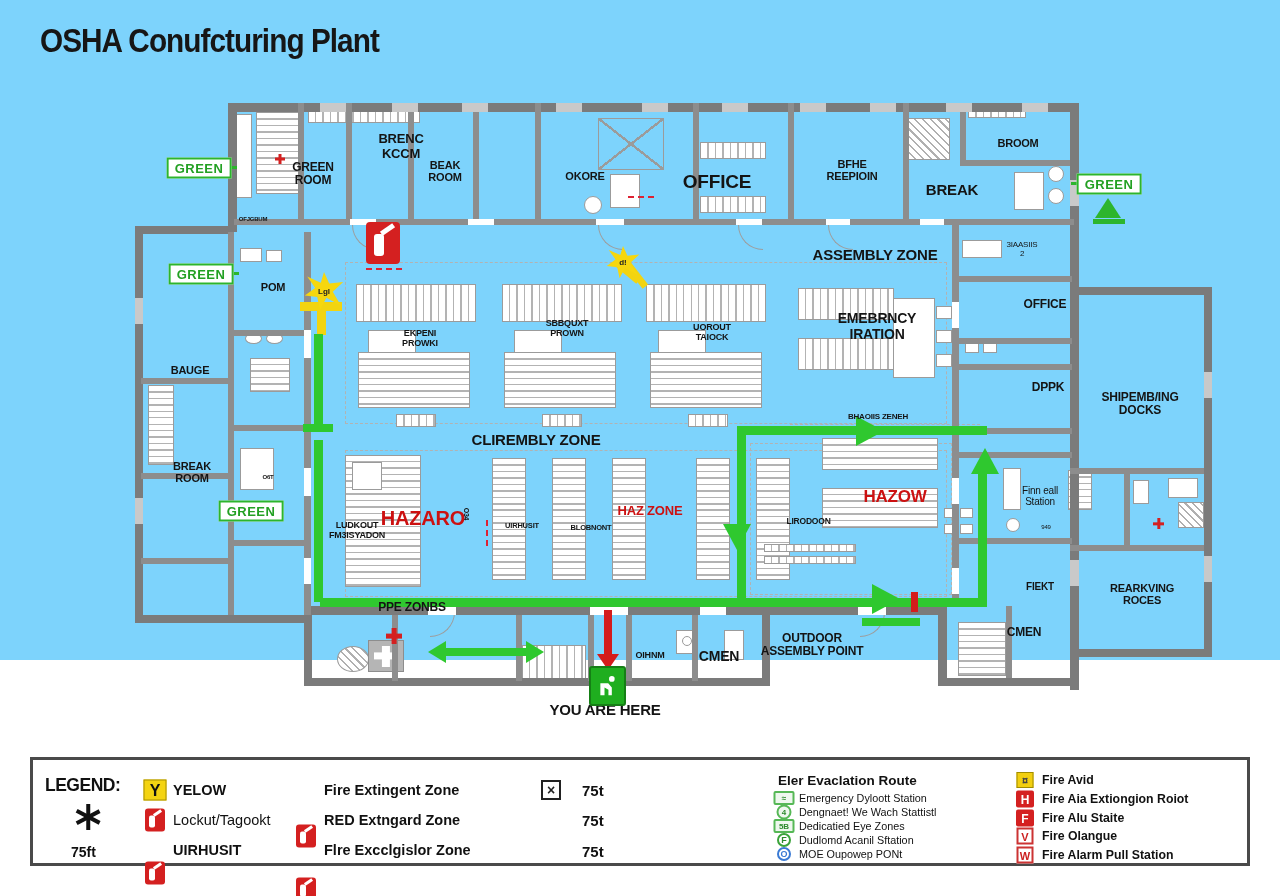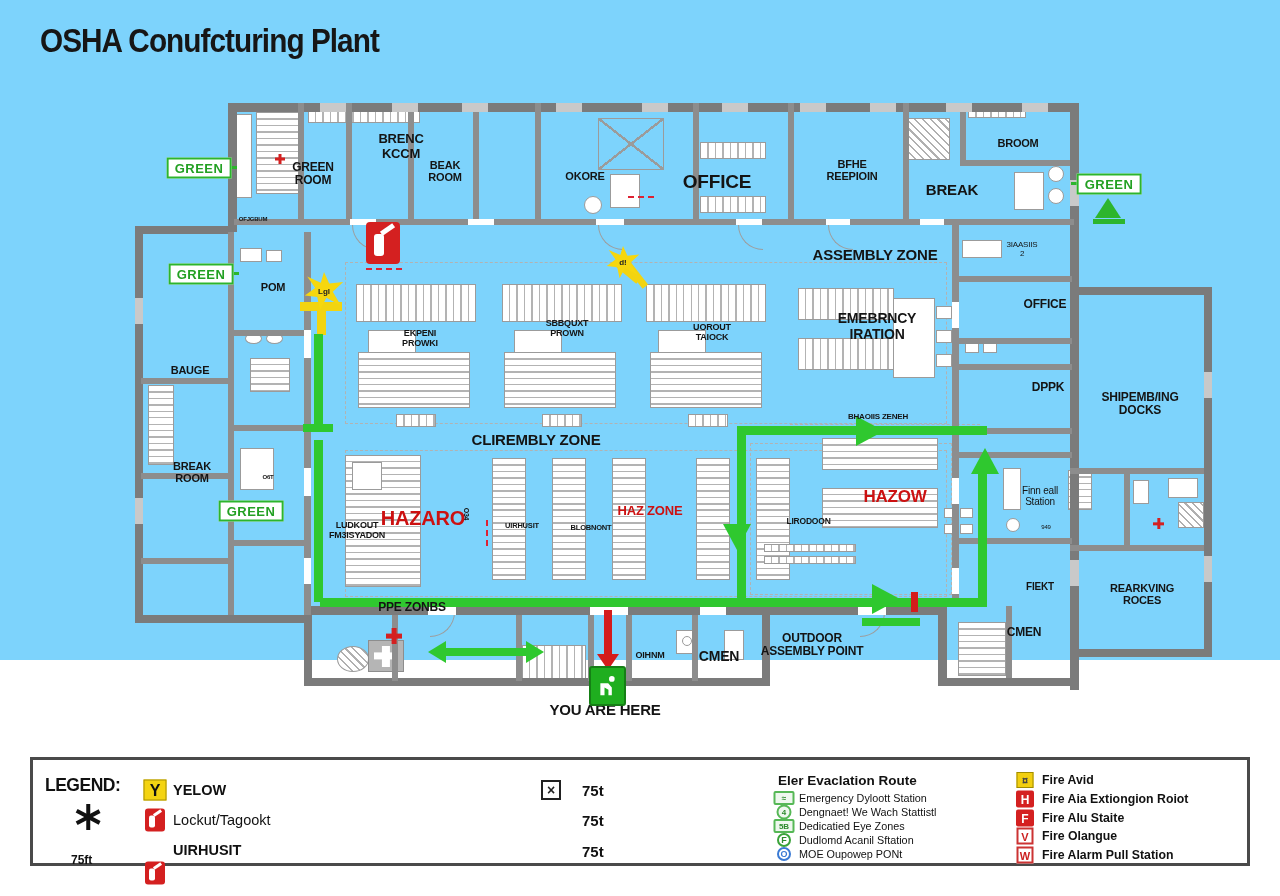--- a/index.html
+++ b/index.html
@@ -374,29 +374,36 @@
         <path d="M3 8.5h7.2l3.3 3.8v7.2h-3.1v-5l-3.6-2.2v7.2H3z" fill="#fff"></path>
       </svg>
     </div>
   </div>
 
   <div id="legend">
     <div class="litem" style="left:12px;top:25px;font-size:17.5px;font-weight:bold;letter-spacing:-.5px;">LEGEND:</div>
     <div class="astk">
         <span class="bar3"></span>
       </div>
-    <div class="litem" style="left:38px;top:100px;font-size:12px;font-weight:bold;text-align:right;">75ft</div>
+    <div class="litem" style="left:38px;top:92px;font-size:14px;font-weight:bold;text-align:right;">75ft</div>
 
     <div id="leg-sym">
         <div class="licon chip-yellow" style="left: 122px; top: 30px;">Y</div>
         <div class="litem" style="left: 140px; top: 30px; font-size: 14.5px; font-weight: bold;">YELOW</div>
         <div class="licon ext" style="left: 122px; top: 60px;"></div>
         <div class="litem" style="left: 140px; top: 60px; font-size: 14.5px; font-weight: normal;">Lockut/Tagookt</div>
         <div class="licon ext" style="left: 122px; top: 90px;"></div>
         <div class="litem" style="left: 140px; top: 90px; font-size: 14.5px; font-weight: bold;">UIRHUSIT</div>
+      </div>
+    <div id="leg-zone">
+        <div class="licon ext" style="left: 273px; top: 30px;"></div>
+        <div class="litem" style="left: 291px; top: 30px; font-size: 14.5px; font-weight: bold;">Fire Extingent Zone</div>
+        <div class="licon ext" style="left: 273px; top: 60px;"></div>
+        <div class="litem" style="left: 291px; top: 60px; font-size: 14.5px; font-weight: bold;">RED Extngard Zone</div>
+        <div class="litem" style="left: 291px; top: 90px; font-size: 14.5px; font-weight: bold;">Flre Excclgislor Zone</div>
       </div>
     <div id="leg-wt">
         <div class="licon crate" style="left: 518px; top: 30px;">×</div>
         <div class="litem" style="left: 549px; top: 30px; font-size: 15px; font-weight: bold;">75t</div>
         <div class="litem" style="left: 549px; top: 60px; font-size: 15px; font-weight: bold;">75t</div>
         <div class="litem" style="left: 549px; top: 91px; font-size: 15px; font-weight: bold;">75t</div>
       </div>
 
     <div class="litem" style="left:745px;top:20px;font-size:13.5px;font-weight:bold;">Eler Evaclation Route</div>
     <div id="leg-route">

